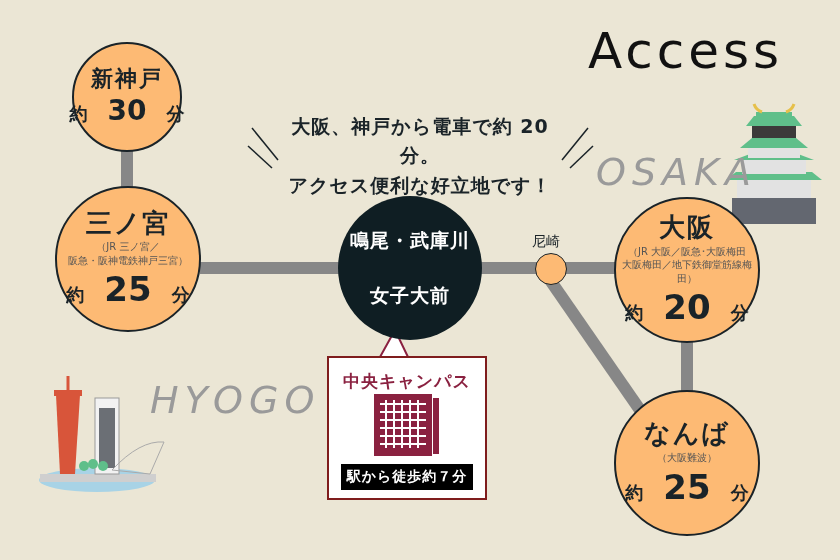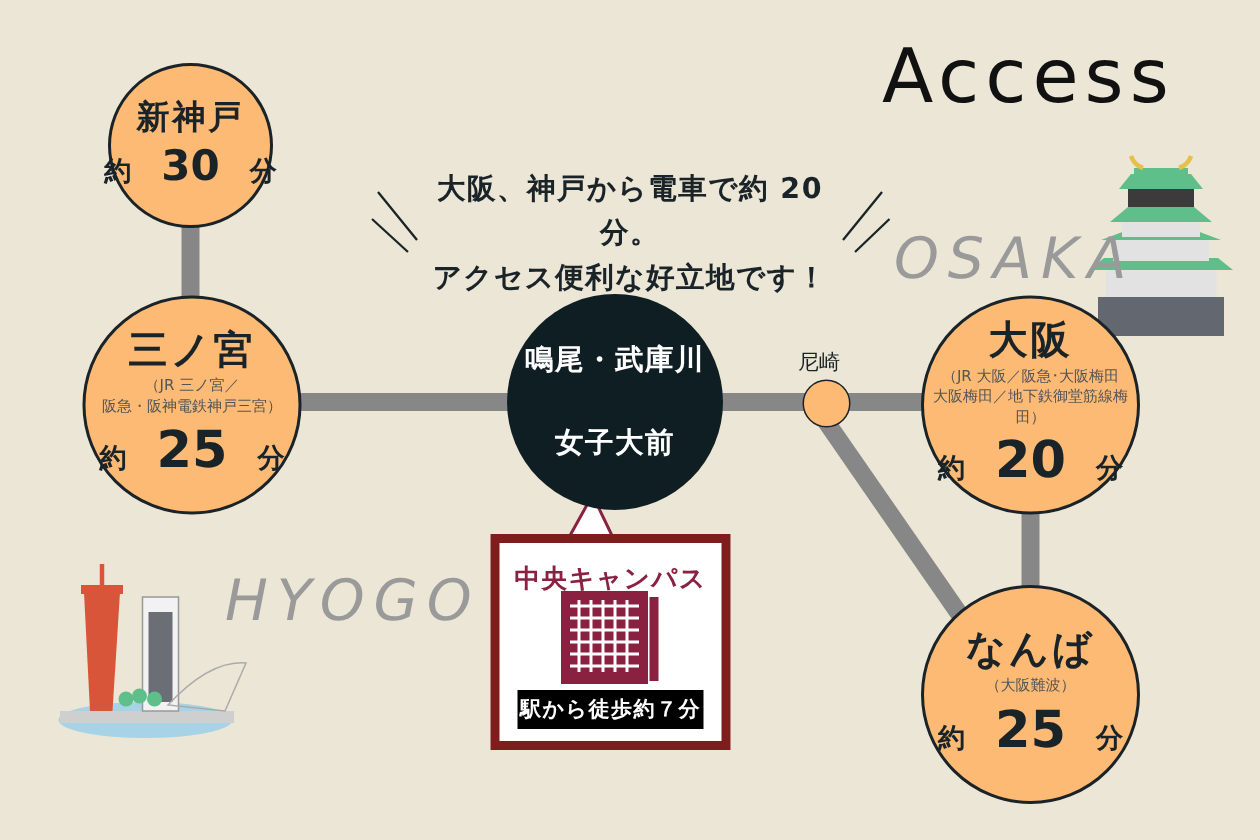--- a/index.html
+++ b/index.html
@@ -14,21 +14,21 @@
   .time { display:flex; align-items:baseline; justify-content:center; margin-top:2px; }
   .time .pre, .time .post { font-size:18px; font-weight:bold; }
   .time .num { font-size:34px; font-weight:bold; margin:0 20px; font-family:"DejaVu Sans", sans-serif; }
   .small .name { font-size:22px; }
   .small .time .num { font-size:28px; }
   .hub { position:absolute; border-radius:50%; background:#0f1e23; color:#fff; display:flex; flex-direction:column;
          align-items:center; justify-content:center; text-align:center; font-weight:bold; font-size:19px; line-height:1.35; letter-spacing:1px; }
   .title { font-family:"DejaVu Sans", sans-serif; font-size:50px; color:#111; letter-spacing:4px; }
   .tag { font-style:italic; font-size:38px; color:#9a9a9a; letter-spacing:6px; }
   .tagline { font-weight:bold; font-size:19px; text-align:center; line-height:1.55; letter-spacing:1px; }
-  .campus { position:absolute; left:327px; top:356px; width:160px; height:144px; background:#fff; border:6px solid #7f1d1d; box-sizing:border-box; }
+  .campus { position:absolute; left:327px; top:356px; width:160px; height:144px; background:#fff; border:2px solid #7f1d1d; box-sizing:border-box; }
   .campus-title { color:#8a2140; font-weight:bold; font-size:17px; text-align:center; margin-top:12px; letter-spacing:1px; }
   .campus-walk { position:absolute; left:12px; right:12px; bottom:8px; height:26px; background:#000000; color:#fff; font-size:14px; font-weight:bold;
                  display:flex; align-items:center; justify-content:center; letter-spacing:1px; }
 </style>
 </head>
 <body>
 
 <svg class="bg" width="840" height="560">
   <g stroke="#878787" stroke-width="12" fill="none">
     <line x1="127" y1="150" x2="127" y2="200"></line>
@@ -107,21 +107,21 @@
 
 <div class="circle small" style="left:72px; top:42px; width:110px; height:110px;">
   <div class="name">新神戸</div>
   <div class="time">
     <span class="pre">約</span>
     <span class="num">30</span>
     <span class="post">分</span>
   </div>
 </div>
 
-<div class="circle" style="left:55px; top:197px; width:146px; height:146px;">
+<div class="circle" style="left:55px; top:186px; width:146px; height:146px;">
   <div class="name">三ノ宮</div>
   <div class="sub">
     <div>（JR 三ノ宮／</div>
     <div>阪急・阪神電鉄神戸三宮）</div>
   </div>
   <div class="time">
     <span class="pre">約</span>
     <span class="num">25</span>
     <span class="post">分</span>
   </div>

